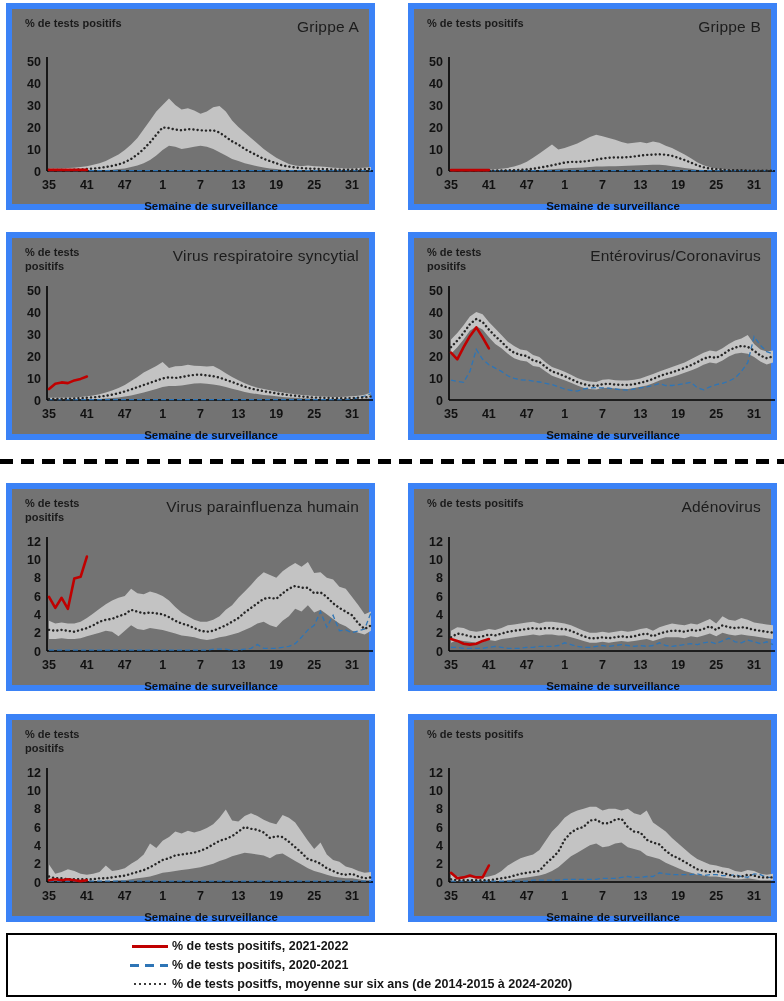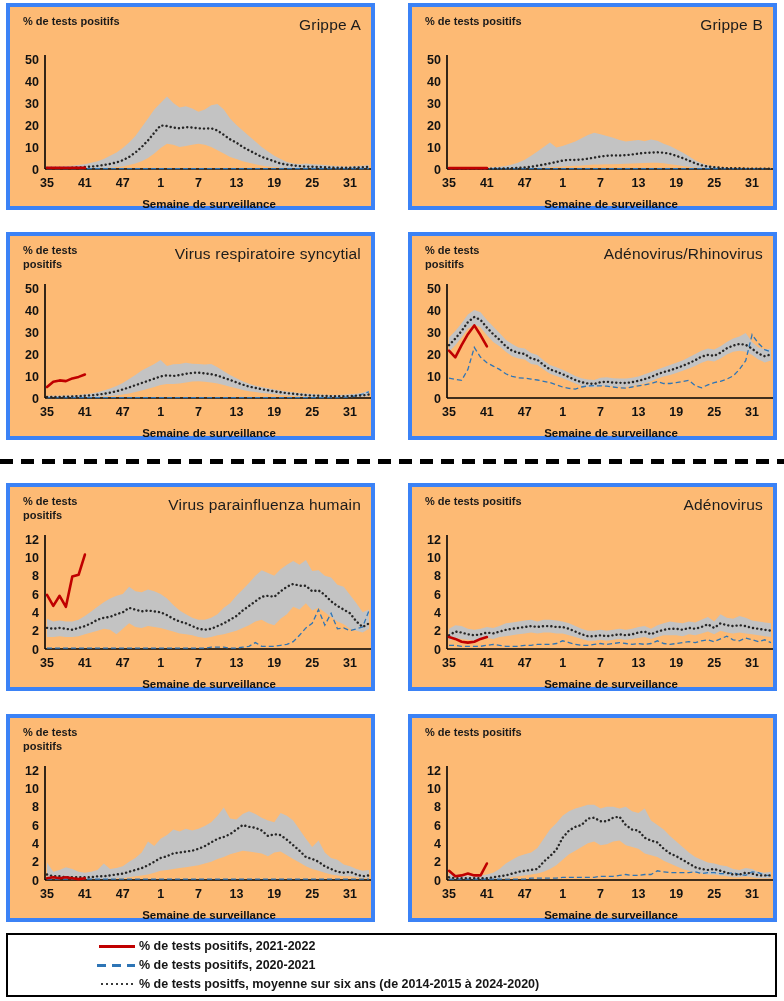--- a/index.html
+++ b/index.html
@@ -1,39 +1,39 @@
 <!DOCTYPE html>
 <html><head>
 <meta charset="utf-8">
 <style>
   html,body{margin:0;padding:0;}
   body{
     width:784px;height:1001px;position:relative;background:#ffffff;
     font-family:"Liberation Sans",sans-serif;overflow:hidden;
   }
   .chart-box{
-    position:absolute;border:4px solid #3b82f6;background:#fdba74;box-sizing:border-box;
+    position:absolute;border:6px solid #3b82f6;background:#737373;box-sizing:border-box;
   }
   .chart-ylabel{
     position:absolute;left:13px;top:7px;font-size:11px;font-weight:600;color:#1a1a1a;line-height:1.3;
   }
   .chart-title{
     position:absolute;left:40px;right:10px;top:9px;text-align:right;
     font-size:15.5px;color:#1c1c1c;letter-spacing:0.2px;white-space:nowrap;
   }
   .chart-title sup{font-size:10px;}
   svg.plot{position:absolute;left:1px;top:44px;display:block;}
   .divider{
     position:absolute;left:0;top:459px;width:784px;height:5px;
     background:repeating-linear-gradient(90deg,#000 0 13px,transparent 13px 21px);
   }
   .legend-box{
     position:absolute;left:6px;top:933px;width:771px;height:64px;
     border:2px solid #000;box-sizing:border-box;
-    display:flex;flex-direction:column;justify-content:center;gap:1px;padding-left:87px;
+    display:flex;flex-direction:column;justify-content:center;gap:1px;padding-left:120px;
   }
   .legend-row{display:flex;align-items:center;height:18px;}
   .swatch-cell{width:40px;display:flex;justify-content:flex-end;align-items:center;margin-right:4px;flex:none;}
   .sw-red{width:36px;height:3px;background:#c00000;}
   .sw-blue{width:38px;height:3px;background:repeating-linear-gradient(90deg,#2e75b6 0 9px,transparent 9px 15px);}
   .sw-dot{width:34px;height:2px;background:repeating-linear-gradient(90deg,#3a3a3a 0 2px,transparent 2px 5px);}
   .legend-label{font-size:12.5px;font-weight:700;color:#151515;white-space:nowrap;}
 </style>
 </head>
 <body>
@@ -128,21 +128,21 @@
         <text x="301.1764705882353" y="136" text-anchor="middle" font-size="12.5" font-weight="600" fill="#111" font-family="&quot;Liberation Sans&quot;,sans-serif">25</text>
         <text x="339.05882352941177" y="136" text-anchor="middle" font-size="12.5" font-weight="600" fill="#111" font-family="&quot;Liberation Sans&quot;,sans-serif">31</text>
         <text x="198" y="157" text-anchor="middle" font-size="11.5" font-weight="600" fill="#111" font-family="&quot;Liberation Sans&quot;,sans-serif">Semaine de surveillance</text>
       </svg>
   </div>
     <div class="chart-box" style="left: 408px; top: 232px; width: 369px; height: 208px;">
     <div class="chart-ylabel">
         <div>% de tests</div>
         <div>positifs</div>
       </div>
-    <div class="chart-title"><span>Adénovirus/Rhinovirus</span></div>
+    <div class="chart-title"><span>Entérovirus/Coronavirus</span></div>
     <svg class="plot" width="365" height="162" viewBox="0 0 365 162">
         <polygon points="36.0,57.5 42.3,50.9 48.6,43.2 54.9,34.4 61.3,30.0 67.6,32.2 73.9,39.9 80.2,46.5 86.5,53.1 92.8,59.7 99.1,64.1 105.5,67.4 111.8,68.5 118.1,72.9 124.4,75.1 130.7,80.6 137.0,85.0 143.3,87.2 149.6,89.8 156.0,92.7 162.3,96.0 168.6,98.2 174.9,99.5 181.2,100.0 187.5,97.8 193.8,97.3 200.2,98.2 206.5,98.6 212.8,98.6 219.1,97.8 225.4,96.4 231.7,94.2 238.0,92.0 244.4,89.4 250.7,87.2 257.0,85.0 263.3,82.8 269.6,80.6 275.9,77.3 282.2,74.0 288.5,70.7 294.9,68.5 301.2,69.6 307.5,66.3 313.8,61.9 320.1,58.6 326.4,56.4 332.7,53.1 339.1,61.9 345.4,67.4 351.7,69.6 358.0,68.5 358.0,80.6 351.7,82.4 345.4,79.5 339.1,75.1 332.7,71.8 326.4,70.7 320.1,71.8 313.8,74.4 307.5,78.4 301.2,81.5 294.9,80.6 288.5,82.8 282.2,85.9 275.9,88.5 269.6,90.7 263.3,92.9 257.0,95.1 250.7,96.4 244.4,98.6 238.0,101.3 231.7,103.5 225.4,104.8 219.1,106.1 212.8,107.0 206.5,106.8 200.2,106.6 193.8,105.7 187.5,106.1 181.2,107.4 174.9,107.0 168.6,105.7 162.3,103.5 156.0,100.8 149.6,98.2 143.3,96.0 137.0,93.8 130.7,89.4 124.4,85.0 118.1,83.9 111.8,79.5 105.5,78.4 99.1,76.2 92.8,71.8 86.5,66.3 80.2,61.9 73.9,55.3 67.6,47.6 61.3,44.3 54.9,48.7 48.6,57.5 42.3,65.2 36.0,71.8" fill="#c3c3c3" stroke="none"></polygon>
         <line x1="34" y1="4" x2="34" y2="118" stroke="#000000" stroke-width="1.6"></line>
         <line x1="34" y1="118" x2="360" y2="118" stroke="#000000" stroke-width="1.4"></line>
         <polyline points="36.0,98.2 42.3,99.3 48.6,100.4 54.9,89.4 61.3,67.4 67.6,77.3 73.9,82.8 80.2,86.1 86.5,89.4 92.8,93.8 99.1,96.4 105.5,97.8 111.8,98.2 118.1,99.1 124.4,100.0 130.7,101.3 137.0,102.6 143.3,104.8 149.6,107.0 156.0,108.3 162.3,109.2 168.6,107.0 174.9,105.9 181.2,105.7 187.5,105.9 193.8,106.1 200.2,107.0 206.5,107.9 212.8,108.1 219.1,107.0 225.4,105.9 231.7,104.8 238.0,103.5 244.4,101.5 250.7,103.5 257.0,103.5 263.3,102.6 269.6,101.5 275.9,100.4 282.2,105.7 288.5,107.9 294.9,104.8 301.2,102.6 307.5,101.3 313.8,99.1 320.1,96.0 326.4,89.4 332.7,80.6 339.1,54.6 345.4,63.4 351.7,69.6 358.0,71.8" fill="none" stroke="#2e75b6" stroke-width="1.3" stroke-dasharray="5 3"></polyline>
         <polyline points="36.0,65.2 42.3,58.6 48.6,50.9 54.9,42.1 61.3,37.0 67.6,39.9 73.9,47.6 80.2,54.2 86.5,59.7 92.8,66.3 99.1,70.7 105.5,72.9 111.8,74.0 118.1,78.4 124.4,79.9 130.7,85.0 137.0,89.4 143.3,91.6 149.6,94.2 156.0,97.1 162.3,100.0 168.6,102.2 174.9,103.5 181.2,103.9 187.5,102.2 193.8,101.7 200.2,102.6 206.5,102.8 212.8,103.0 219.1,102.2 225.4,100.8 231.7,99.1 238.0,96.9 244.4,94.2 250.7,92.0 257.0,90.3 263.3,88.1 269.6,85.9 275.9,83.2 282.2,80.2 288.5,76.6 294.9,74.9 301.2,75.8 307.5,72.7 313.8,68.3 320.1,65.6 326.4,63.9 332.7,64.8 339.1,68.7 345.4,73.6 351.7,76.2 358.0,74.4" fill="none" stroke="#262626" stroke-width="2.4" stroke-dasharray="0.1 4.1" stroke-linecap="round"></polyline>
         <polyline points="36.0,70.7 42.3,77.3 48.6,65.2 54.9,54.2 61.3,45.4 67.6,55.3 73.9,66.3" fill="none" stroke="#c00000" stroke-width="2.6" stroke-linejoin="round" stroke-linecap="round"></polyline>
         <text x="28" y="122.5" text-anchor="end" font-size="12.5" font-weight="600" fill="#111" font-family="&quot;Liberation Sans&quot;,sans-serif">0</text>
         <text x="28" y="100.5" text-anchor="end" font-size="12.5" font-weight="600" fill="#111" font-family="&quot;Liberation Sans&quot;,sans-serif">10</text>
         <text x="28" y="78.5" text-anchor="end" font-size="12.5" font-weight="600" fill="#111" font-family="&quot;Liberation Sans&quot;,sans-serif">20</text>

